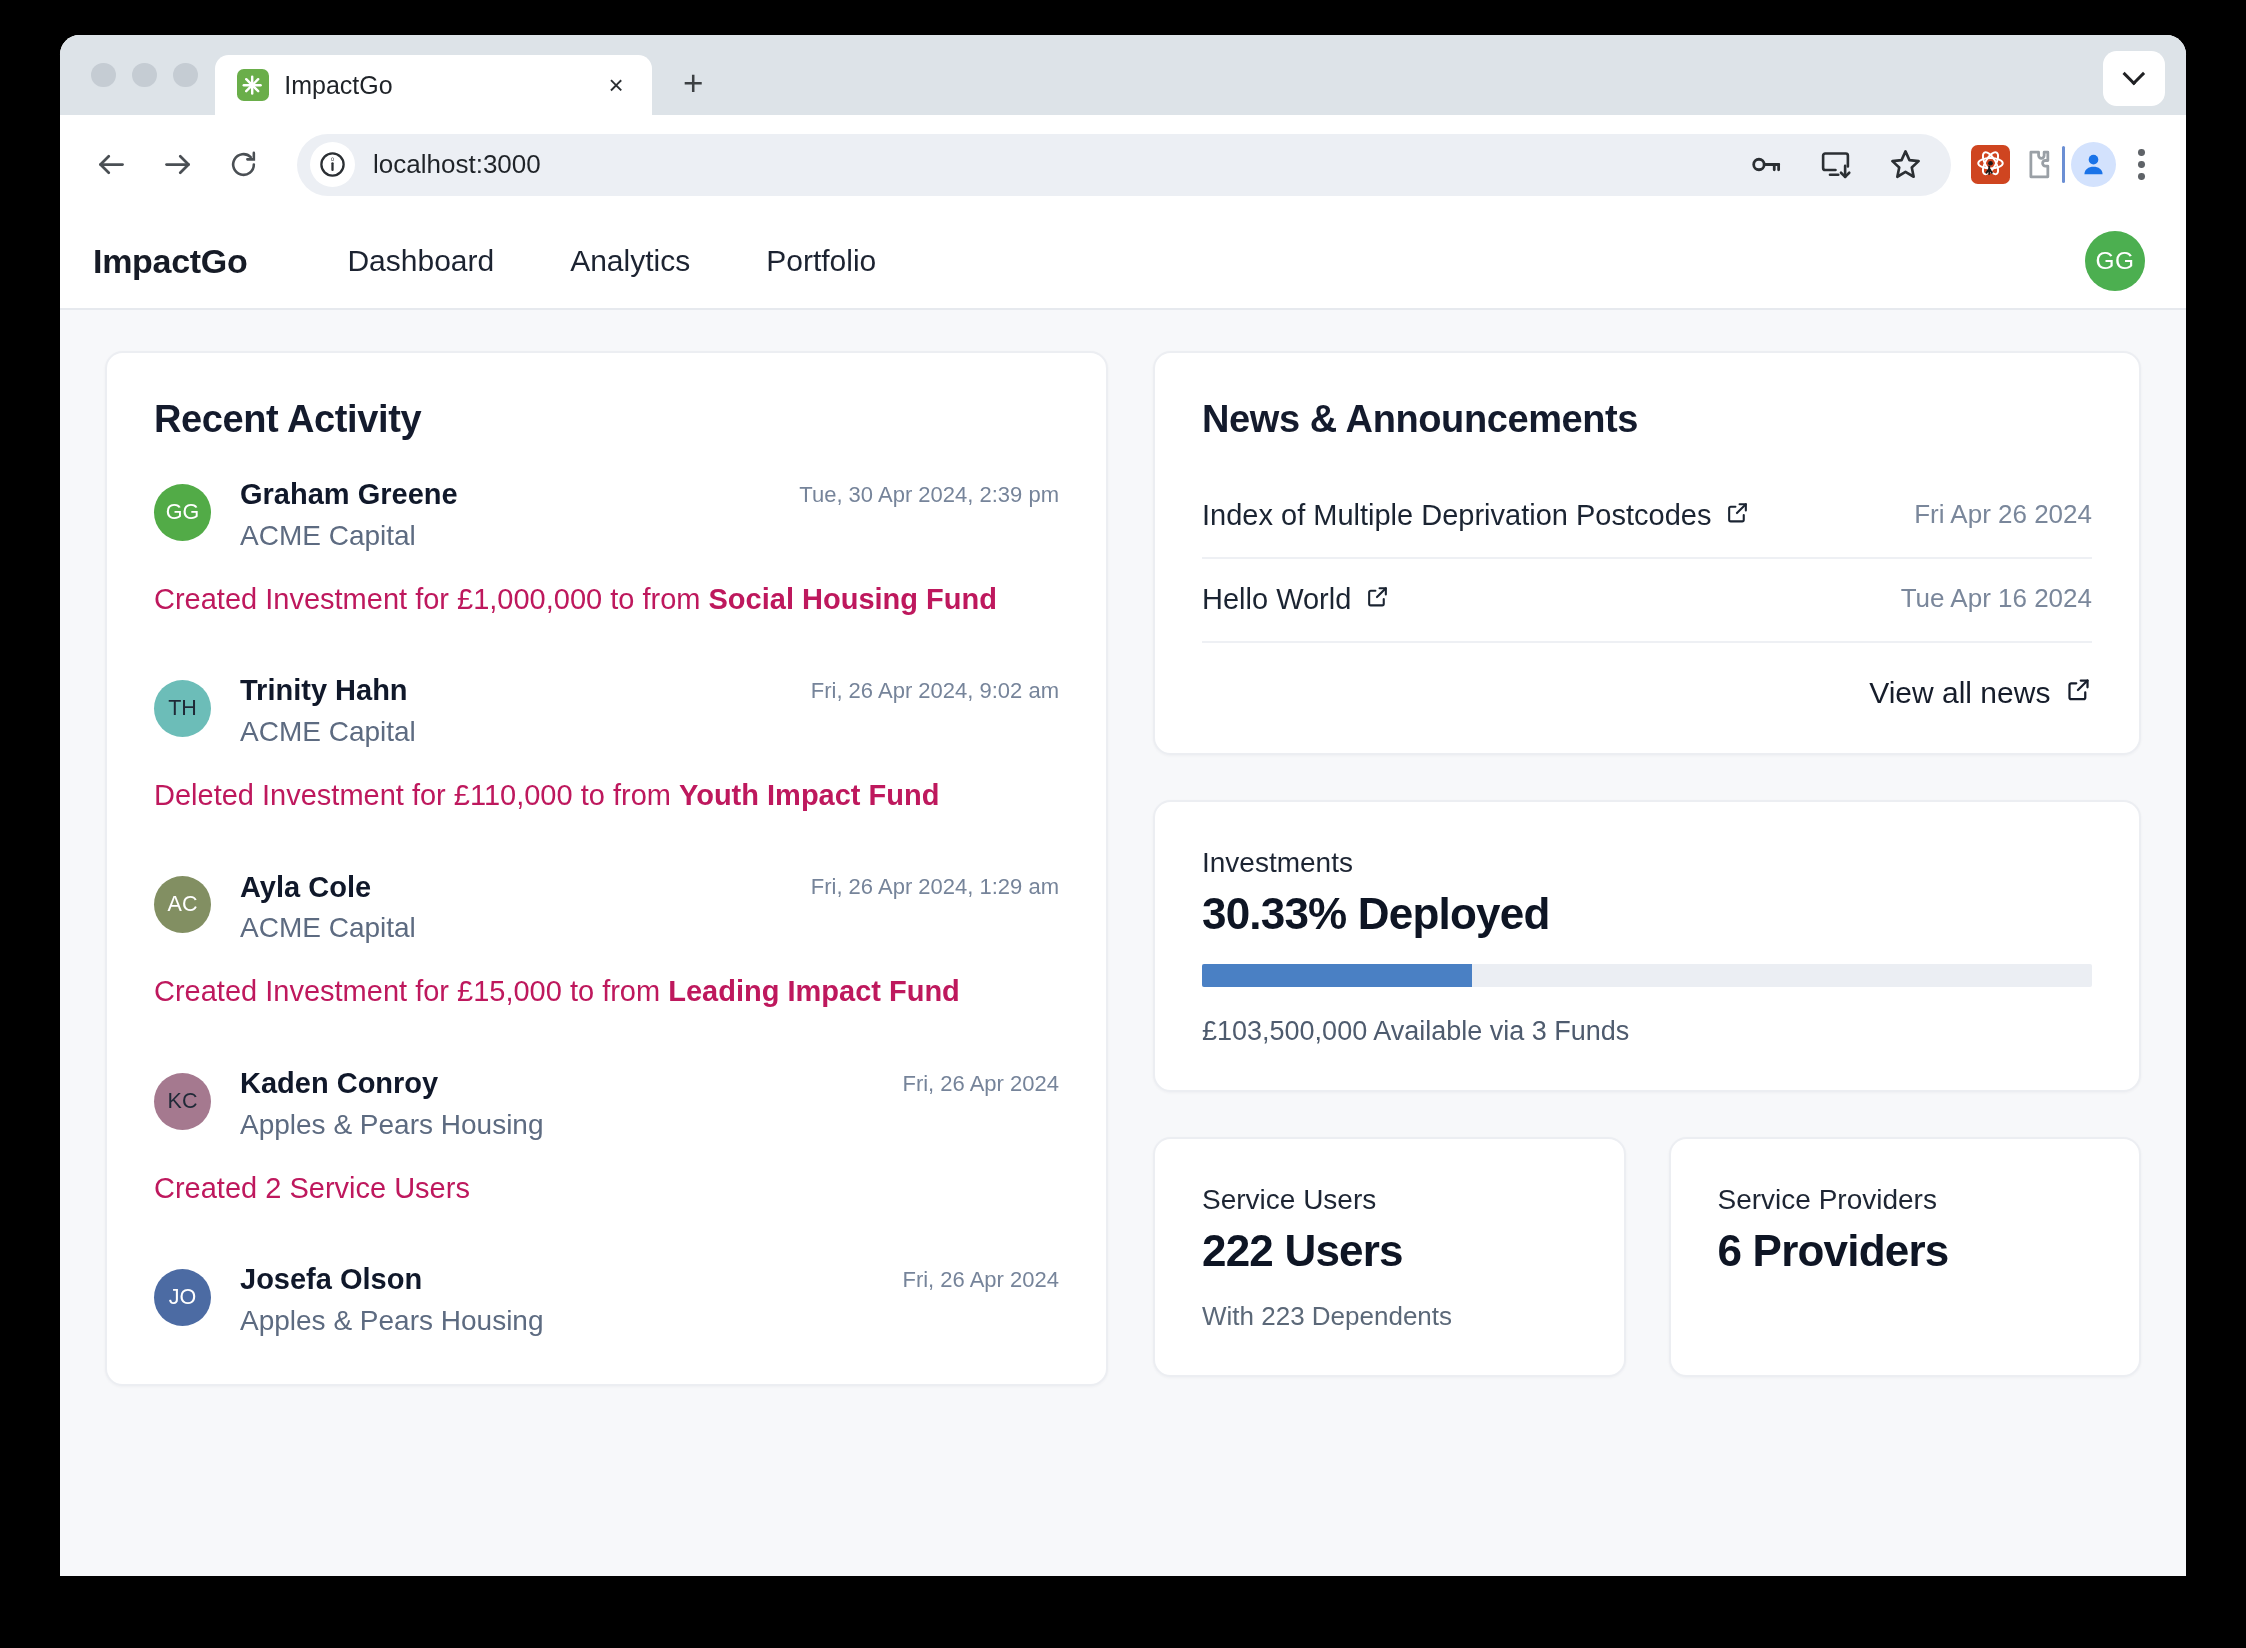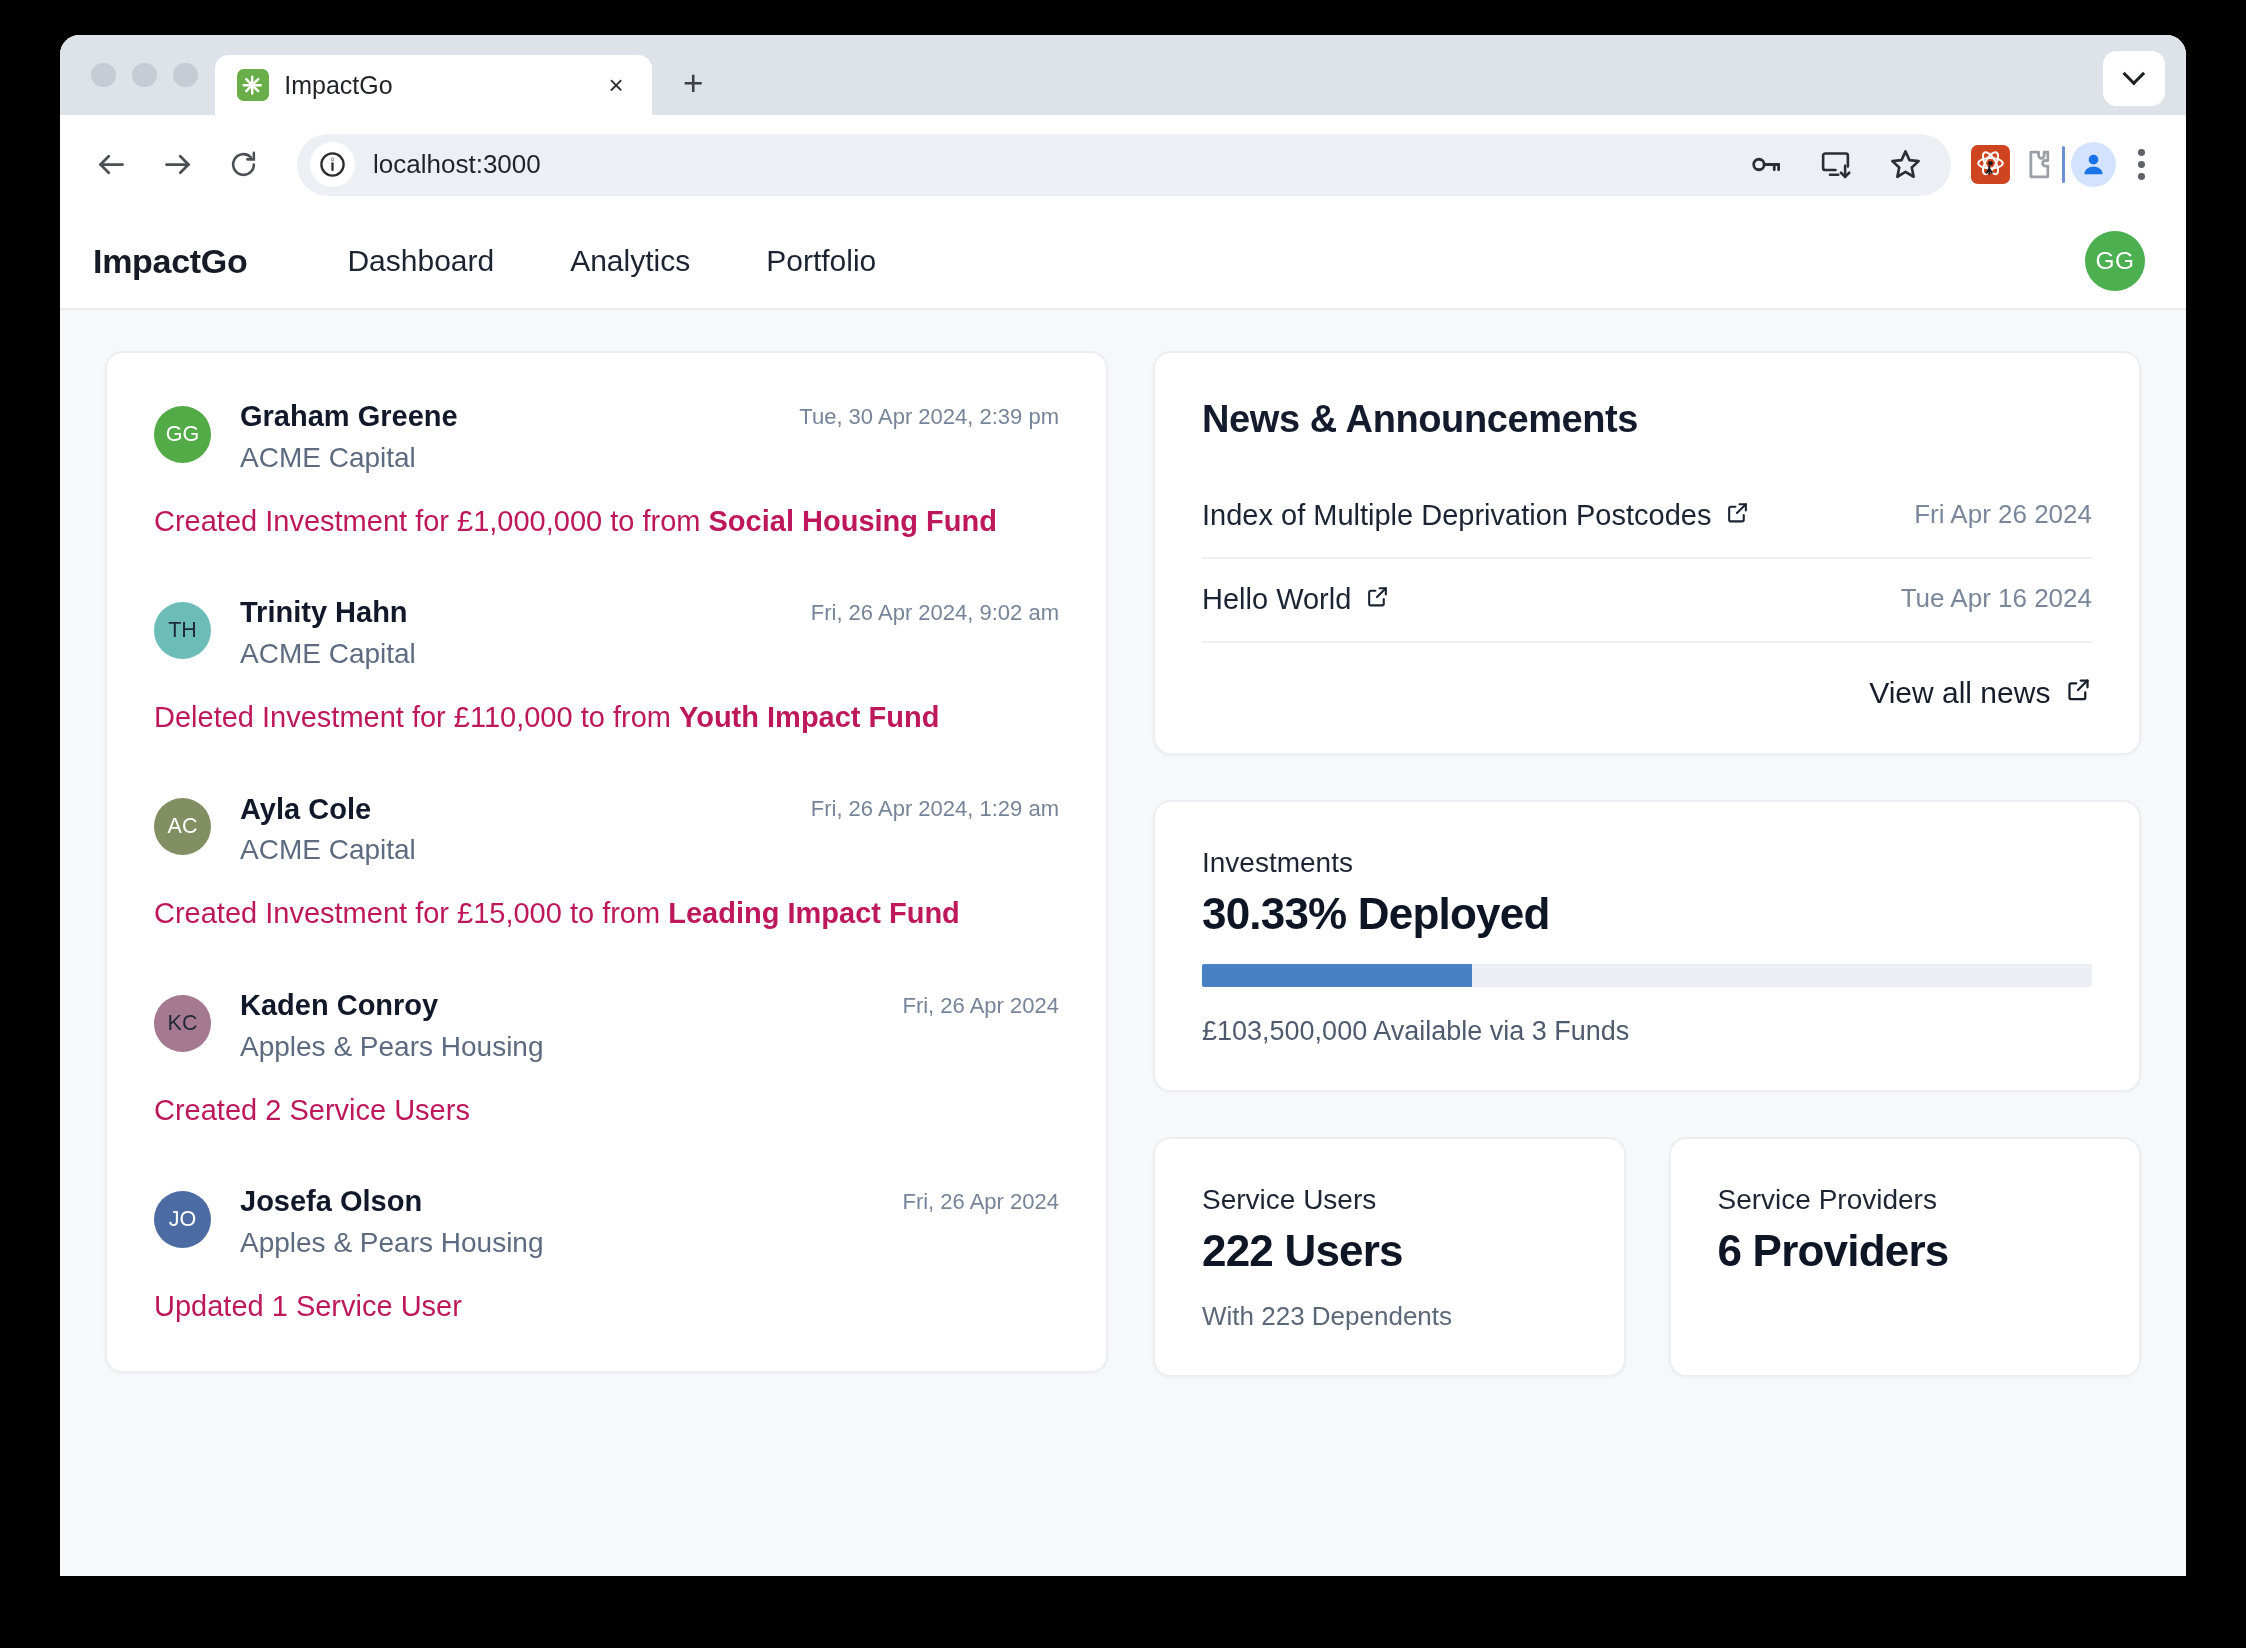--- a/index.html
+++ b/index.html
@@ -356,20 +356,21 @@
         <div class="navlink">Portfolio</div>
       </div>
       <div class="nav-spacer"></div>
       <div class="nav-avatar" style="background: rgb(76, 175, 80);">GG</div>
     </div>
 
     <div class="dash">
 
       <div class="col-left">
         <div class="card card-pad">
+          <div class="card-title">Recent Activity</div>
 
           <div class="act">
             <div class="act-head">
               <div class="av" style="background:#52ab47;color:#ffffff">GG</div>
               <div class="act-ident">
                 <div class="act-name">Graham Greene</div>
                 <div class="act-org">ACME Capital</div>
               </div>
               <div class="act-time">Tue, 30 Apr 2024, 2:39 pm</div>
             </div>
@@ -414,21 +415,20 @@
 
           <div class="act">
             <div class="act-head">
               <div class="av" style="background:#4c6ba3;color:#ffffff">JO</div>
               <div class="act-ident">
                 <div class="act-name">Josefa Olson</div>
                 <div class="act-org">Apples &amp; Pears Housing</div>
               </div>
               <div class="act-time">Fri, 26 Apr 2024</div>
             </div>
-            <div class="act-body"><span>Updated 1 Service User</span><b></b></div>
           </div>
 
         </div>
       </div>
 
       <div class="col-right">
 
         <div class="card card-pad">
           <div class="card-title">News &amp; Announcements</div>
 

